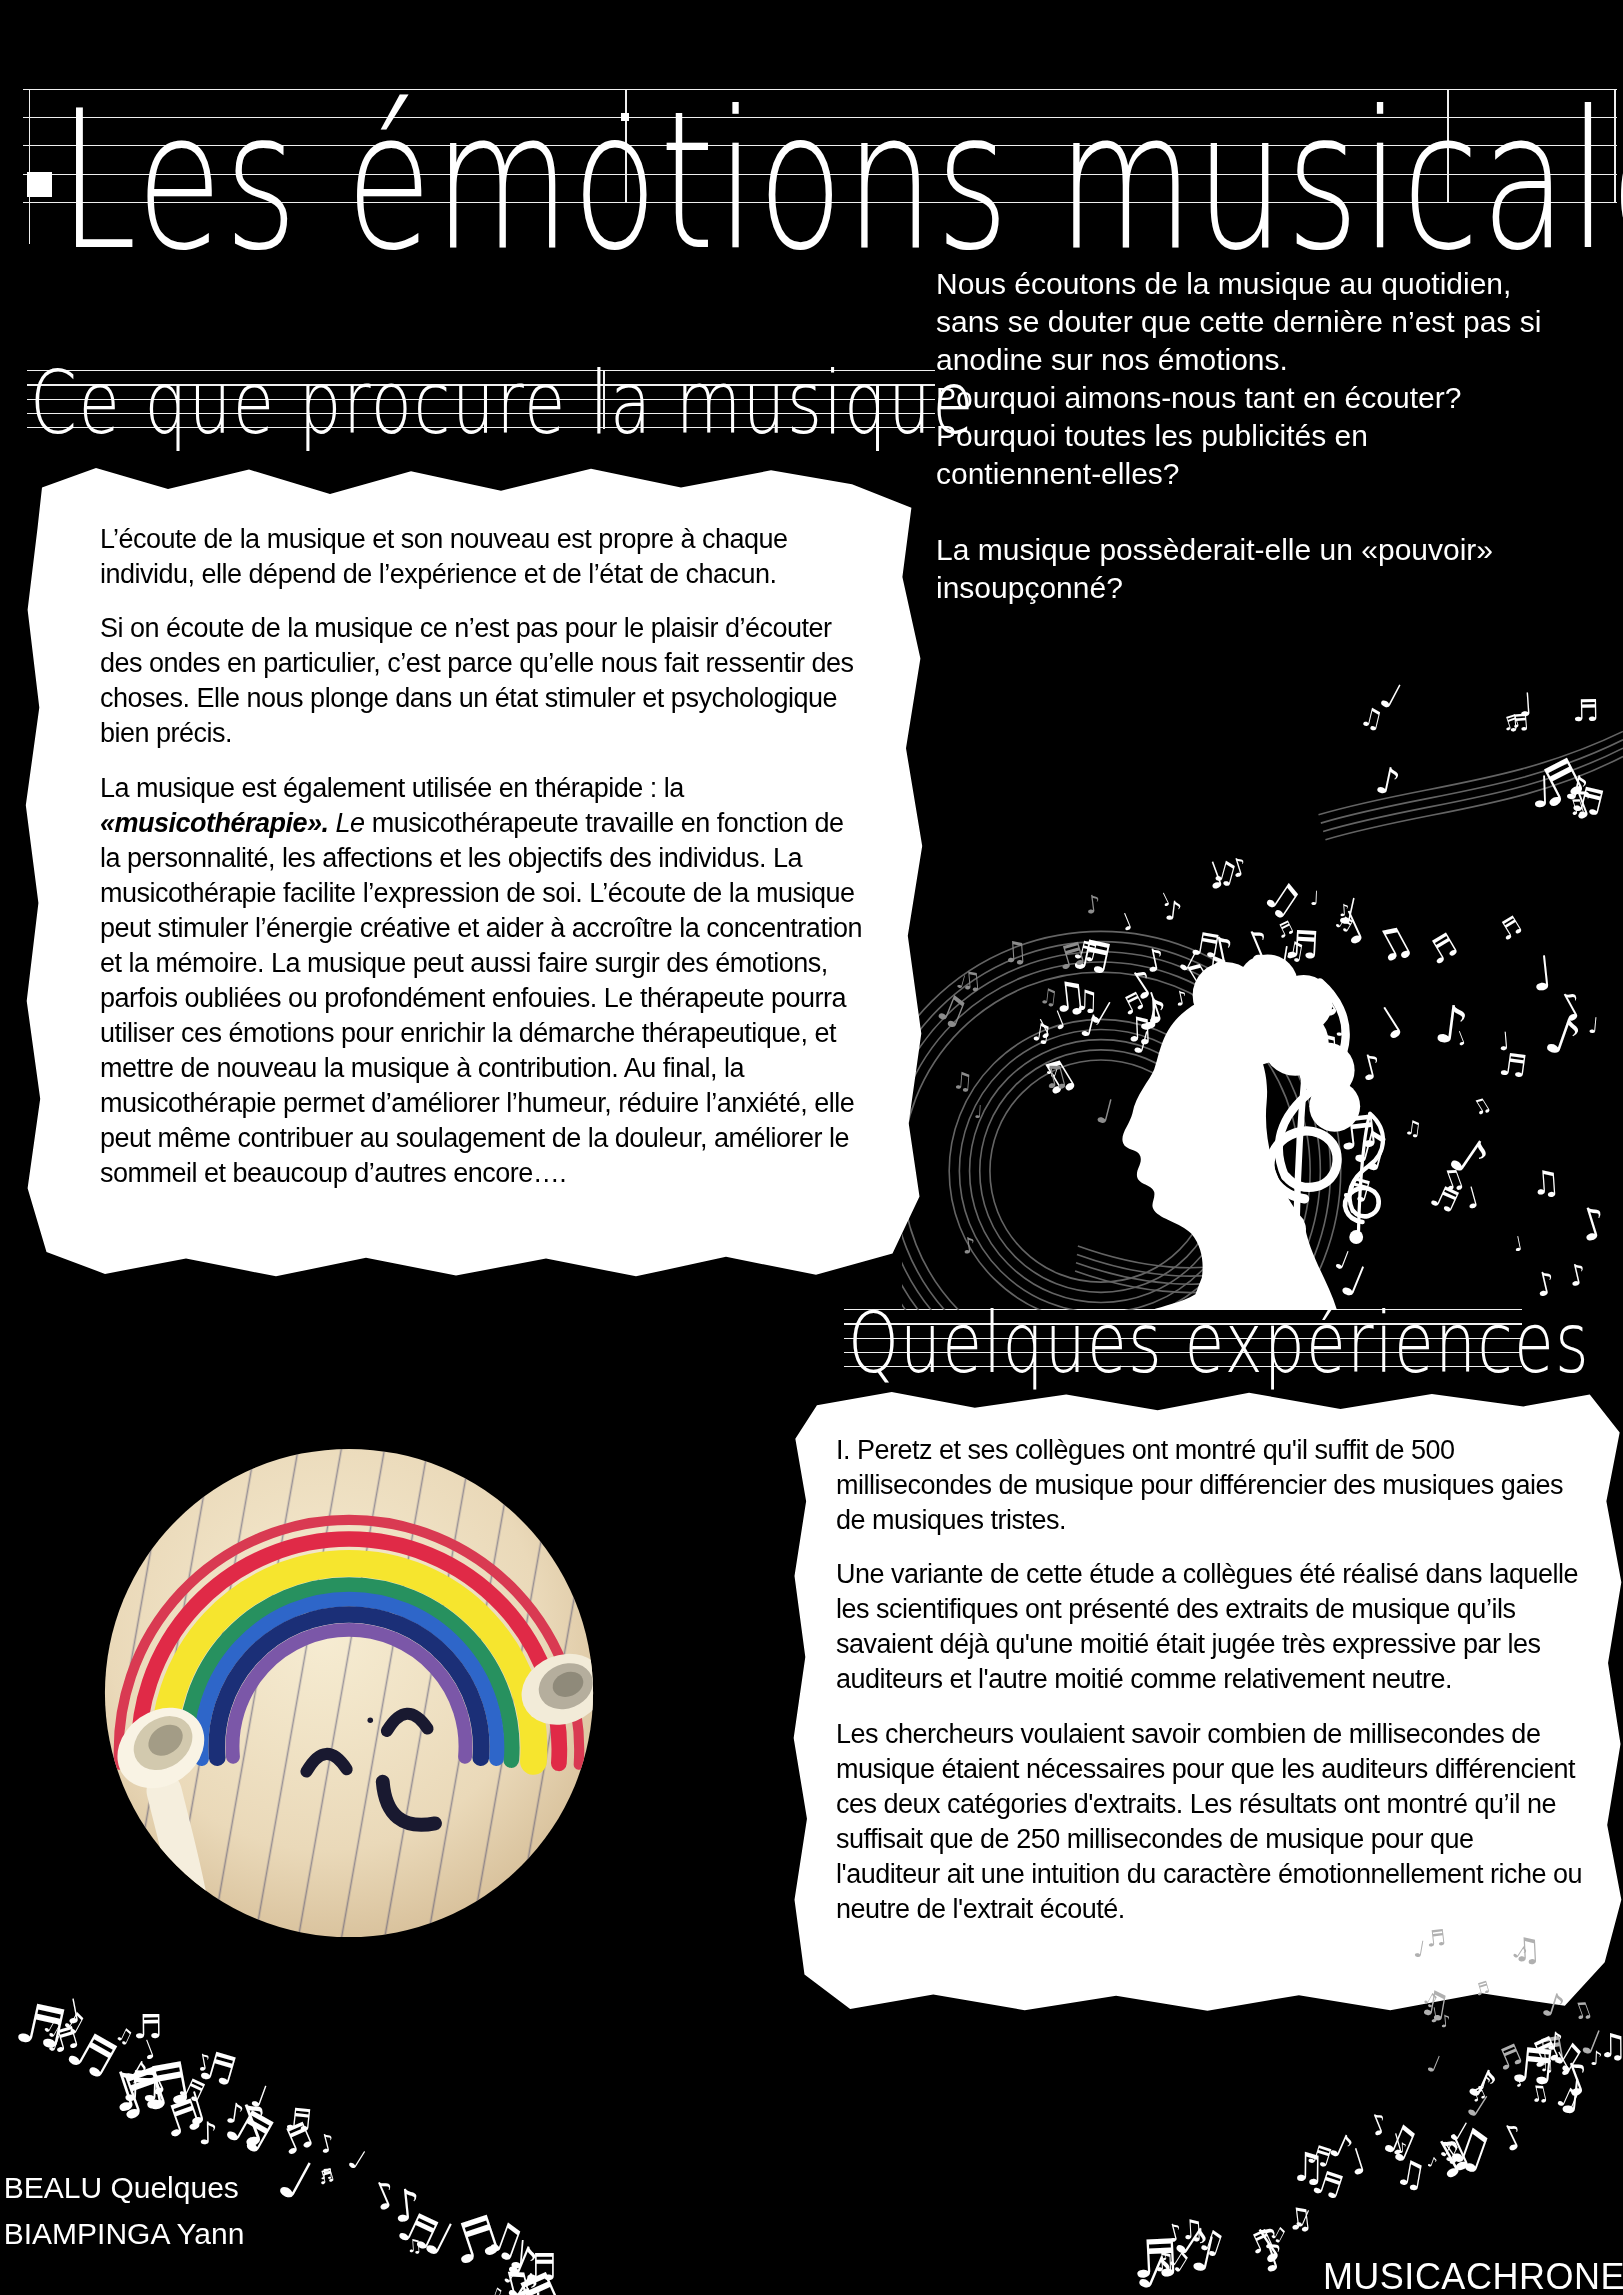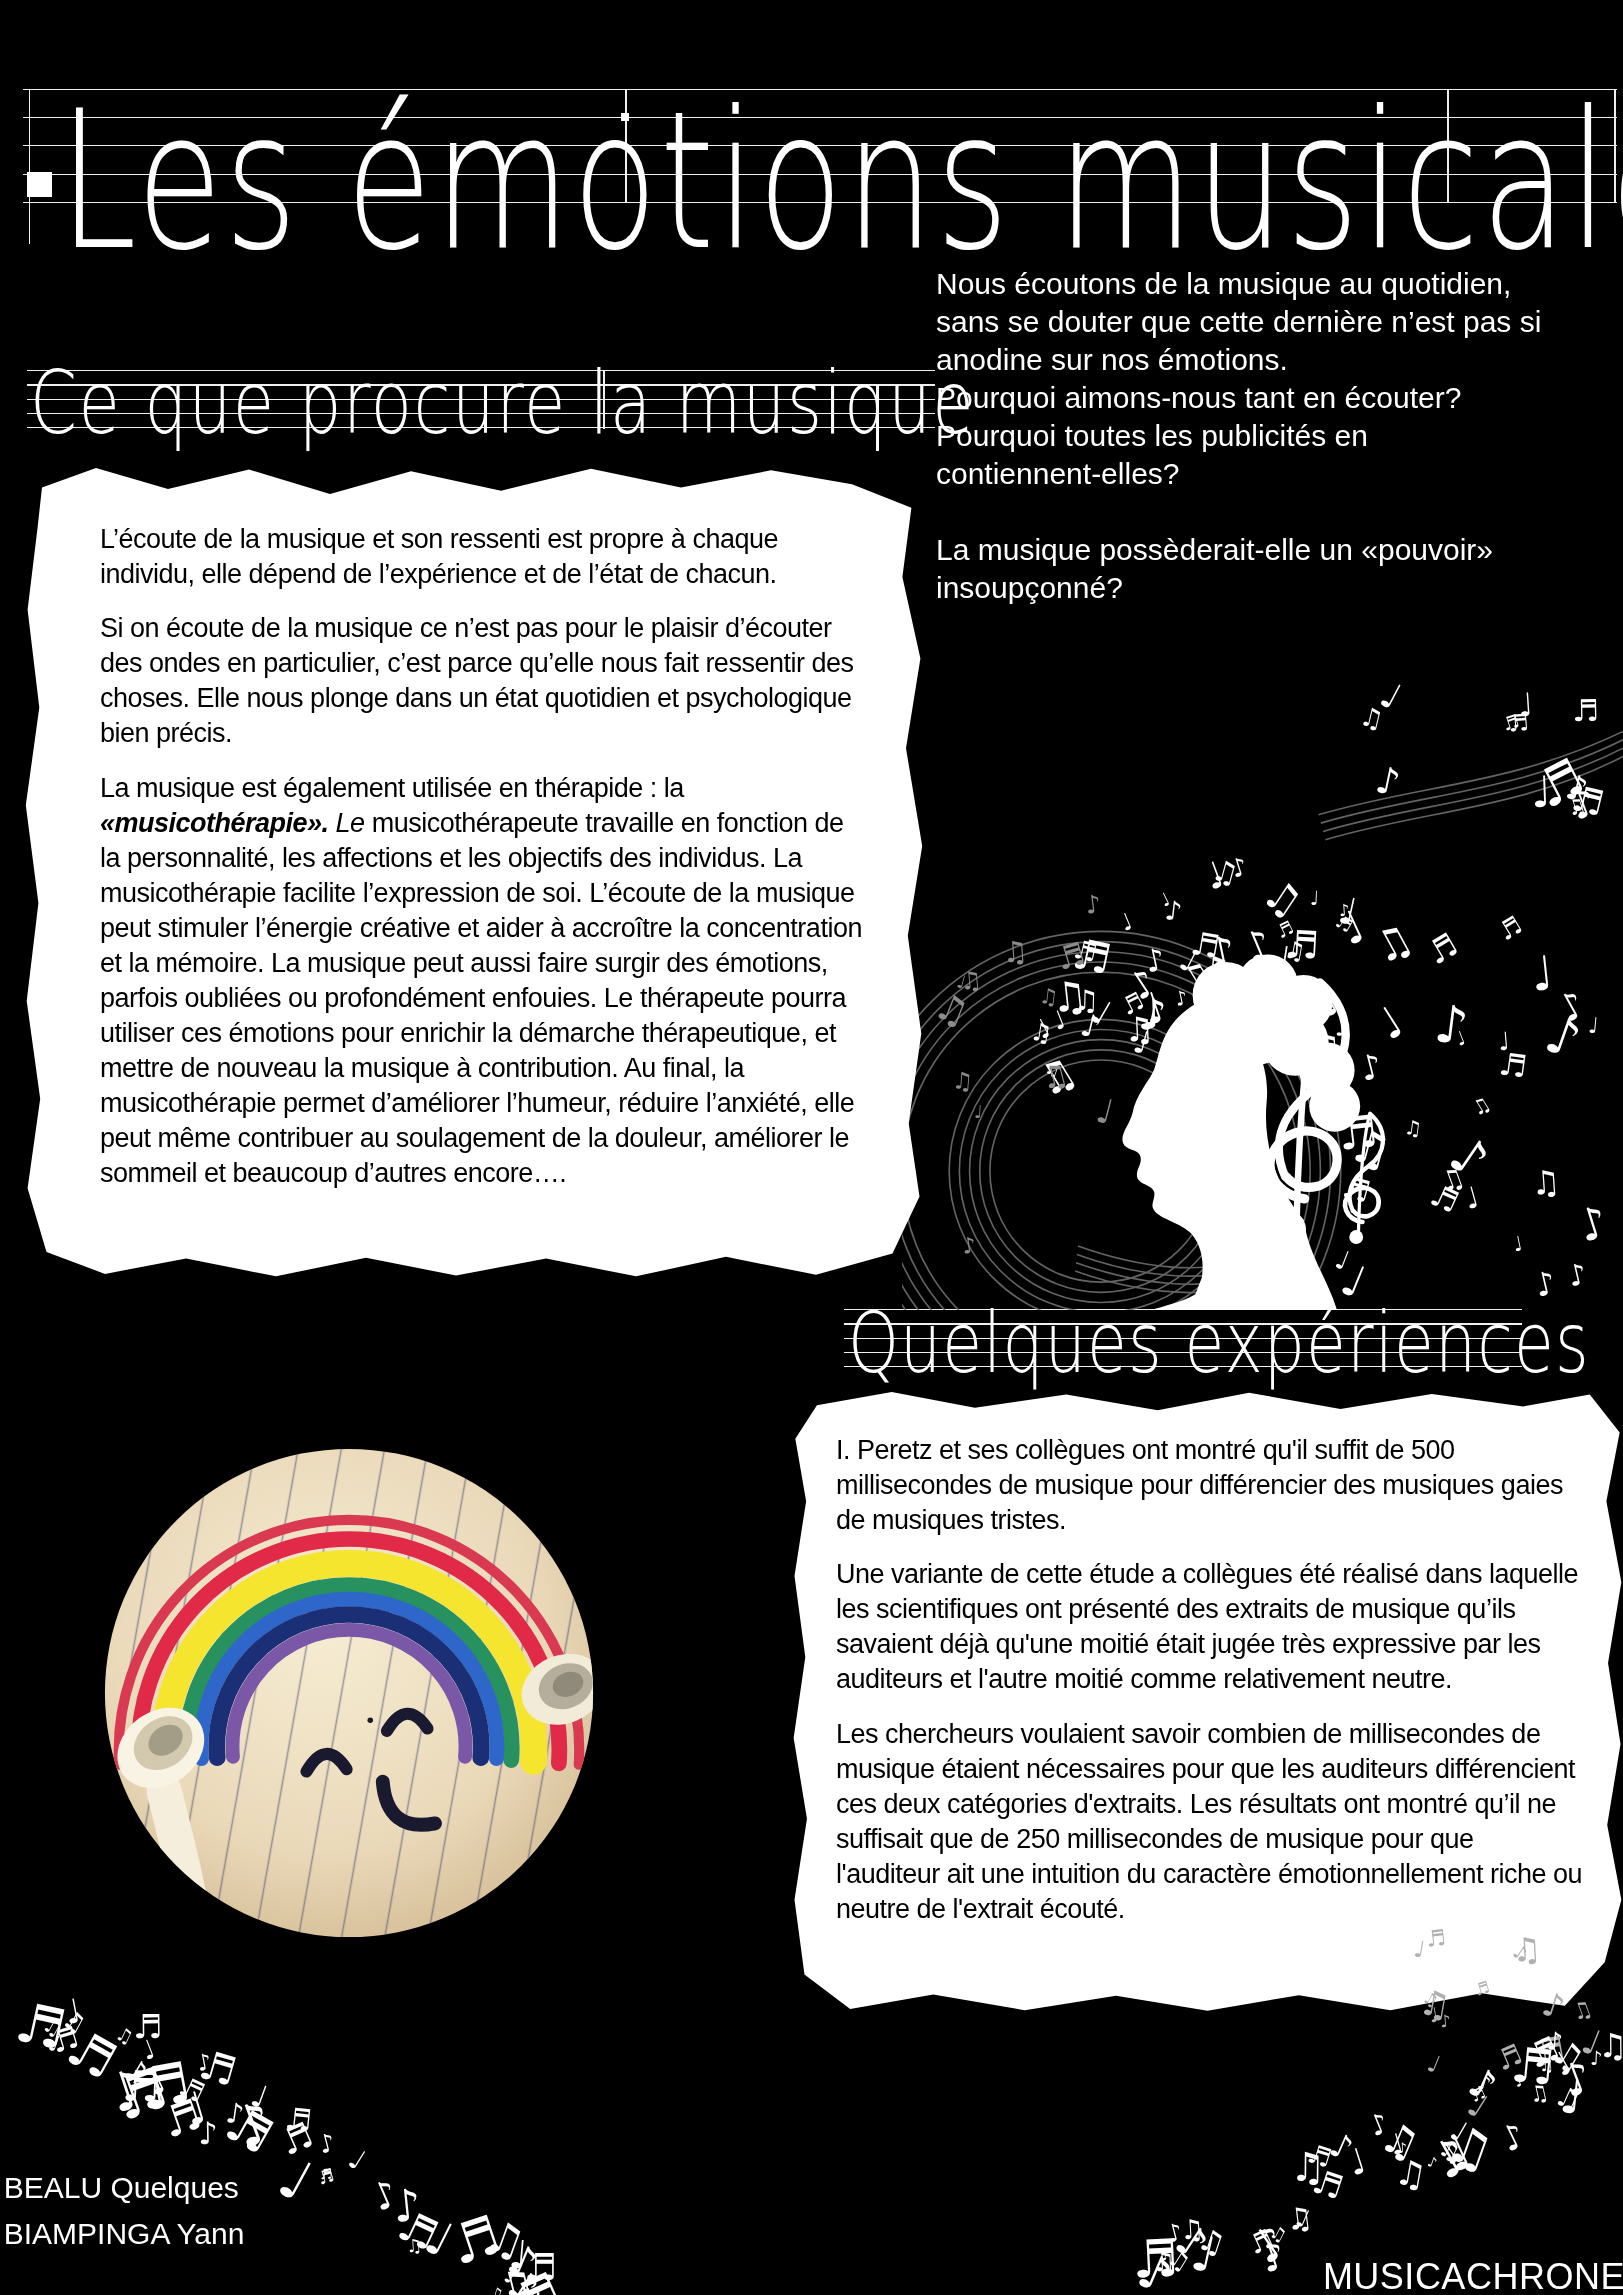--- a/index.html
+++ b/index.html
@@ -133,22 +133,22 @@
   <div class="staff" id="exp-staff" style="left:844px;top:1309px;width:678px;height:59px;">
     <i style="top:0"></i>
     <i style="top:14.3px"></i>
     <i style="top:29px"></i>
     <i style="top:43px"></i>
     <i style="top:57px"></i>
   </div>
   <div class="staff-text" id="exp-heading">Quelques expériences</div>
 
   <div class="blob" id="block1">
-    <p>L’écoute de la musique et son ressenti est propre à chaque individu, elle dépend de l’expérience et de l’état de chacun.</p>
-    <p>Si on écoute de la musique ce n’est pas pour le plaisir d’écouter des ondes en particulier, c’est parce qu’elle nous fait ressentir des choses. Elle nous plonge dans un état quotidien et psychologique bien précis.</p>
+    <p>L’écoute de la musique et son nouveau est propre à chaque individu, elle dépend de l’expérience et de l’état de chacun.</p>
+    <p>Si on écoute de la musique ce n’est pas pour le plaisir d’écouter des ondes en particulier, c’est parce qu’elle nous fait ressentir des choses. Elle nous plonge dans un état stimuler et psychologique bien précis.</p>
     <p><span>La musique est également utilisée en thérapide : la </span><span class="bi">«musicothérapie».</span><span class="it">  Le</span><span> musicothérapeute travaille en fonction de la personnalité, les affections et les objectifs des individus. La musicothérapie  facilite l’expression de soi. L’écoute de la musique peut stimuler l’énergie créative et aider à accroître la concentration et la mémoire. La musique peut aussi faire surgir des émotions, parfois oubliées ou profondément enfouies. Le thérapeute pourra utiliser ces émotions pour enrichir la démarche thérapeutique, et mettre de nouveau la musique à contribution. Au final, la musicothérapie permet d’améliorer l’humeur, réduire l’anxiété, elle peut même contribuer au soulagement de la douleur, améliorer le sommeil et beaucoup d’autres encore….</span></p>
   </div>
 
   <div class="blob" id="block2">
     <p>I. Peretz et ses collègues ont montré qu'il suffit de 500 millisecondes de musique pour différencier des musiques gaies de musiques tristes.</p>
     <p>Une variante de cette étude a collègues été réalisé dans laquelle les scientifiques ont présenté des extraits de musique qu’ils savaient déjà qu'une moitié était jugée très expressive par les auditeurs et l'autre moitié comme relativement neutre.</p>
     <p>Les chercheurs voulaient savoir combien de millisecondes de musique étaient nécessaires pour que les auditeurs différencient ces deux catégories d'extraits. Les résultats ont montré qu’il ne suffisait que de  250 millisecondes de musique pour que l'auditeur ait une intuition du caractère émotionnellement riche ou neutre de l'extrait écouté.</p>
   </div>
 
   <svg id="rainbow-art" width="490" height="490" viewBox="0 0 1060 1060">

